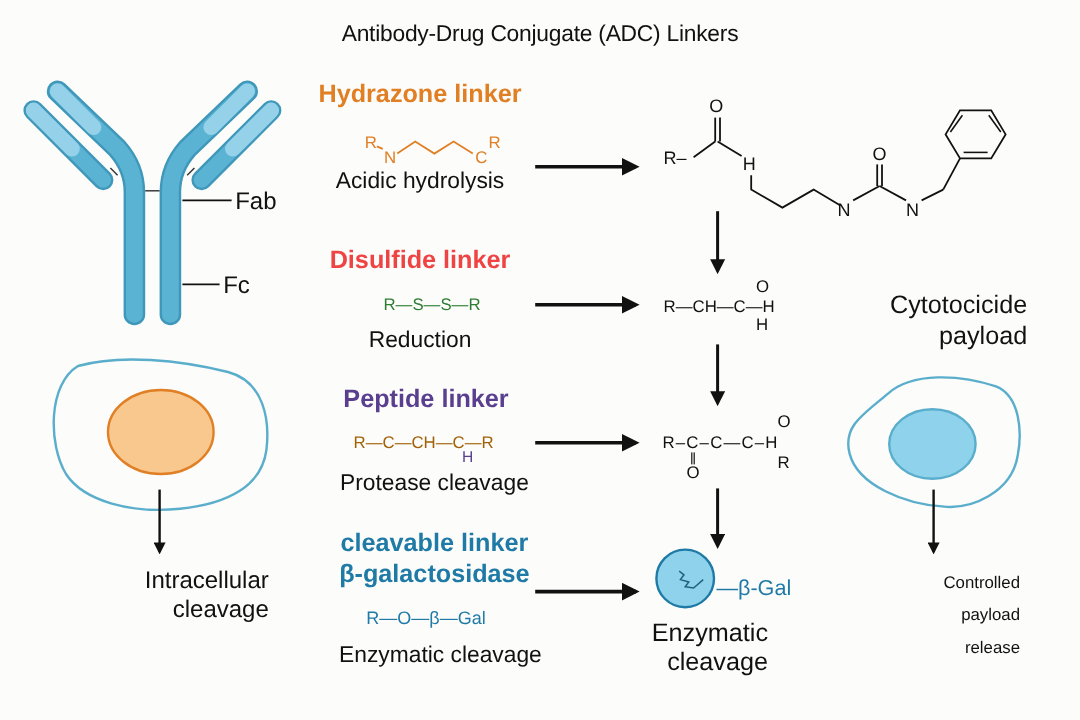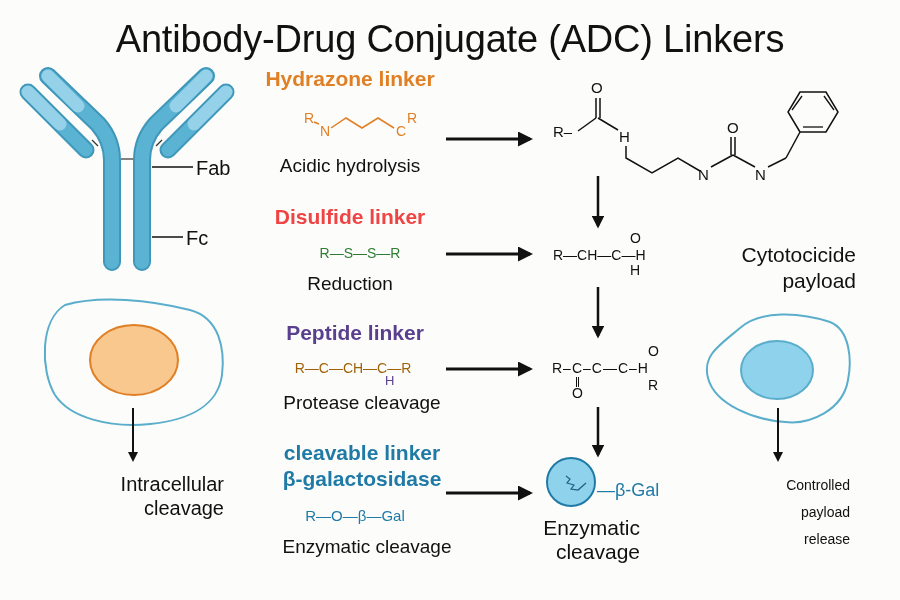--- a/index.html
+++ b/index.html
@@ -1,19 +1,19 @@
 <!DOCTYPE html>
 <html><head>
 <meta charset="utf-8">
 <style>
   html, body { margin:0; padding:0; background:#fcfcfb; }
   body { width:900px; height:600px; position:relative; overflow:hidden;
          font-family:"Liberation Sans", "DejaVu Sans", sans-serif; color:#111; }
   .abs { position:absolute; }
-  .title { left:0; width:900px; top:18px; text-align:center; font-size:38px; font-weight:normal; letter-spacing:-0.2px; }
+  .title { left:0; width:900px; top:18px; text-align:center; font-size:19px; font-weight:normal; letter-spacing:-0.2px; }
   .lbl { font-size:20px; color:#111; text-align:right; line-height:24px; }
   .linker-title { font-size:21px; font-weight:bold; text-align:center; line-height:25px; }
   .formula { font-size:14px; text-align:center; line-height:16px; }
   .sub { font-size:19px; text-align:center; line-height:22px; }
   svg { position:absolute; left:0; top:0; }
   .chem { font-family:"Liberation Sans", sans-serif; font-size:15px; fill:#111; }
 </style>
 </head>
 <body>
 
@@ -114,21 +114,21 @@
 <div class="abs" style="left:290px; top:108px; width:150px; height:30px; color:#e07f24;">
   <svg width="150" height="30">
     <text x="14" y="15" font-size="14" fill="#e07f24" font-family="Liberation Sans, sans-serif">R</text>
     <line x1="24" y1="14" x2="29" y2="16" stroke="#e07f24" stroke-width="1.5"></line>
     <text x="30" y="28" font-size="14" fill="#e07f24" font-family="Liberation Sans, sans-serif">N</text>
     <polyline points="41,20 56,10 72,20 88,10 104,20" fill="none" stroke="#e07f24" stroke-width="1.5"></polyline>
     <text x="106" y="28" font-size="14" fill="#e07f24" font-family="Liberation Sans, sans-serif">C</text>
     <text x="117" y="15" font-size="14" fill="#e07f24" font-family="Liberation Sans, sans-serif">R</text>
   </svg>
 </div>
-<div class="abs sub" style="left:255px; top:155px; width:190px;">Acidic hydrolysis</div>
+<div class="abs sub" style="left:255px; top:141px; width:190px;">Acidic hydrolysis</div>
 
 <div class="abs linker-title" style="left:255px; top:204px; width:190px; color:#ef4444;">Disulfide linker</div>
 <div class="abs formula" style="left:285px; top:245px; width:150px; color:#2e7d32;">R—S—S—R</div>
 <div class="abs sub" style="left:270px; top:273px; width:160px;">Reduction</div>
 
 <div class="abs linker-title" style="left:260px; top:320px; width:190px; color:#5b3f8f;">Peptide linker</div>
 <div class="abs formula" style="left:268px; top:360px; width:170px; color:#a16207;">R—C—CH—C—R</div>
 <div class="abs" style="left:385px; top:373px; font-size:13px; color:#5b3f8f;">H</div>
 <div class="abs sub" style="left:262px; top:392px; width:200px;">Protease cleavage</div>
 

